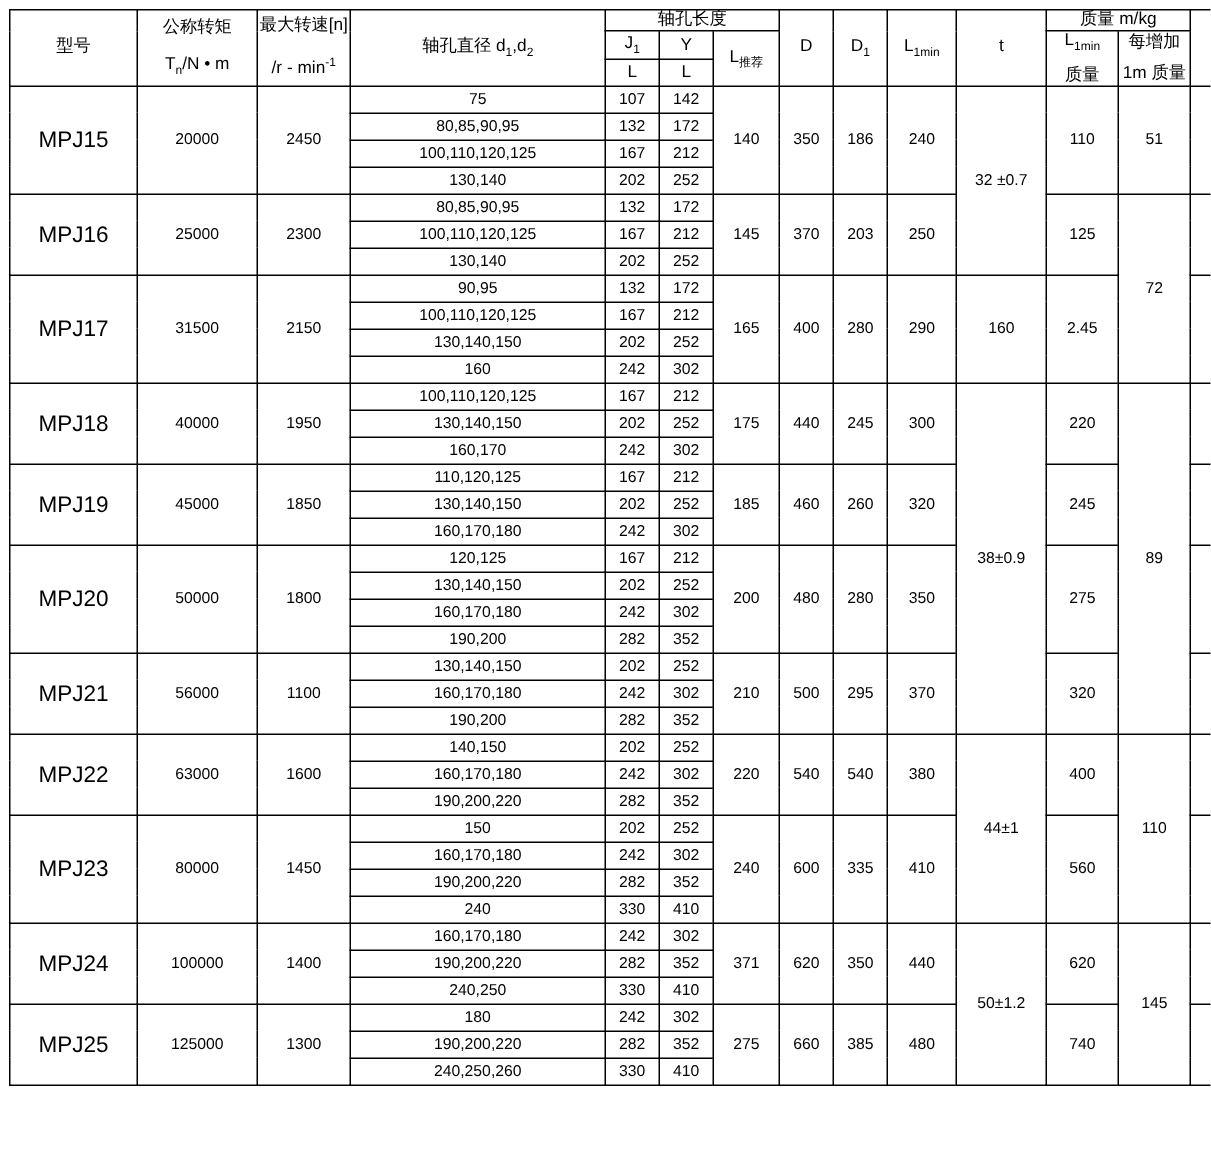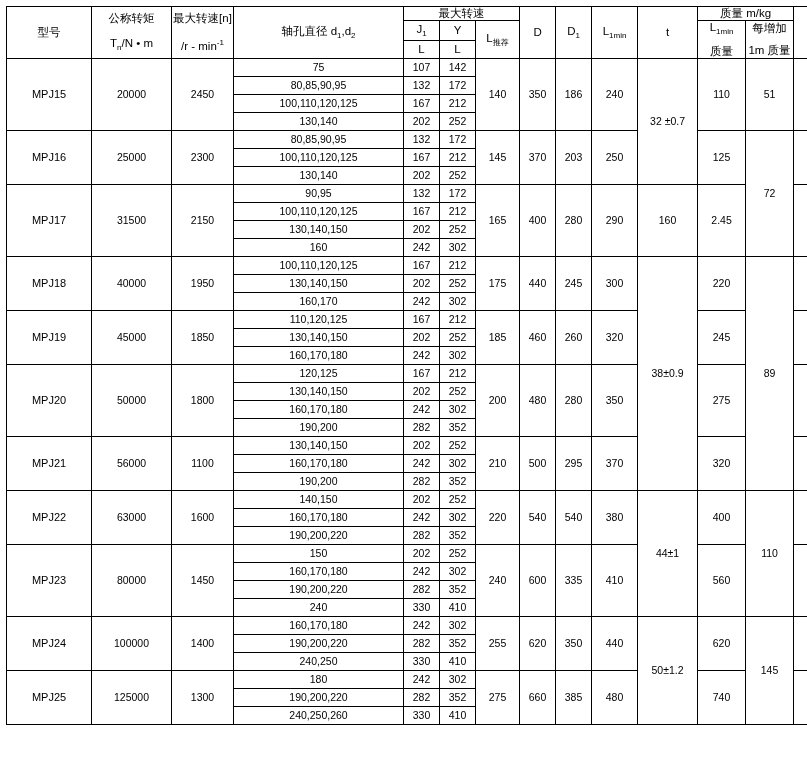--- a/index.html
+++ b/index.html
@@ -27,21 +27,21 @@
     vertical-align:middle;
     padding:0;
     font-weight:normal;
     line-height:1.15;
   }
   .hdr td{
     font-size:11.5px;
     padding:2px 1px;
   }
   .sub{font-size:10.5px;}
-  .model{font-size:11px;}
+  .model{font-size:15px;}
   .bore{font-size:10.5px;height:17px;}
   .num{font-size:10.5px;}
   sub{font-size:8px;}
   sup{font-size:8px;}
   .nowrap{white-space:nowrap;margin-top:35px;}
 </style>
 </head>
 <body>
 
 <div id="sheet">
@@ -71,21 +71,21 @@
           <div>T<sub>n</sub>/N • m</div>
         </td>
         <td rowspan="3">
           <div>最大转速[n]</div>
           <div style="height:12px"></div>
           <div>/r - min<sup>-1</sup></div>
         </td>
         <td rowspan="3">
           轴孔直径 d<sub>1</sub>,d<sub>2</sub>
         </td>
-        <td colspan="3">最大转速</td>
+        <td colspan="3">轴孔长度</td>
         <td rowspan="3">D</td>
         <td rowspan="3">D<sub>1</sub></td>
         <td rowspan="3">L<sub>1min</sub></td>
         <td rowspan="3">t</td>
         <td colspan="2">质量  m/kg</td>
         <td rowspan="3">
           <div>转动惯量</div>
           <div style="height:12px"></div>
           <div>I/kg • m</div>
         </td>
@@ -354,21 +354,21 @@
           <td class="bore">330</td>
           <td class="bore">410</td>
         </tr>
         <tr>
           <td class="model" rowspan="3">MPJ24</td>
           <td class="num" rowspan="3">100000</td>
           <td class="num" rowspan="3">1400</td>
           <td class="bore">160,170,180</td>
           <td class="bore">242</td>
           <td class="bore">302</td>
-          <td class="num" rowspan="3">255</td>
+          <td class="num" rowspan="3">371</td>
           <td class="num" rowspan="3">620</td>
           <td class="num" rowspan="3">350</td>
           <td class="num" rowspan="3">440</td>
           <td class="num" rowspan="6">50±1.2</td>
           <td class="num" rowspan="3">620</td>
           <td class="num" rowspan="6">145</td>
           <td class="num" rowspan="3">23.6</td>
         </tr>
         <tr>
           <td class="bore">190,200,220</td>

